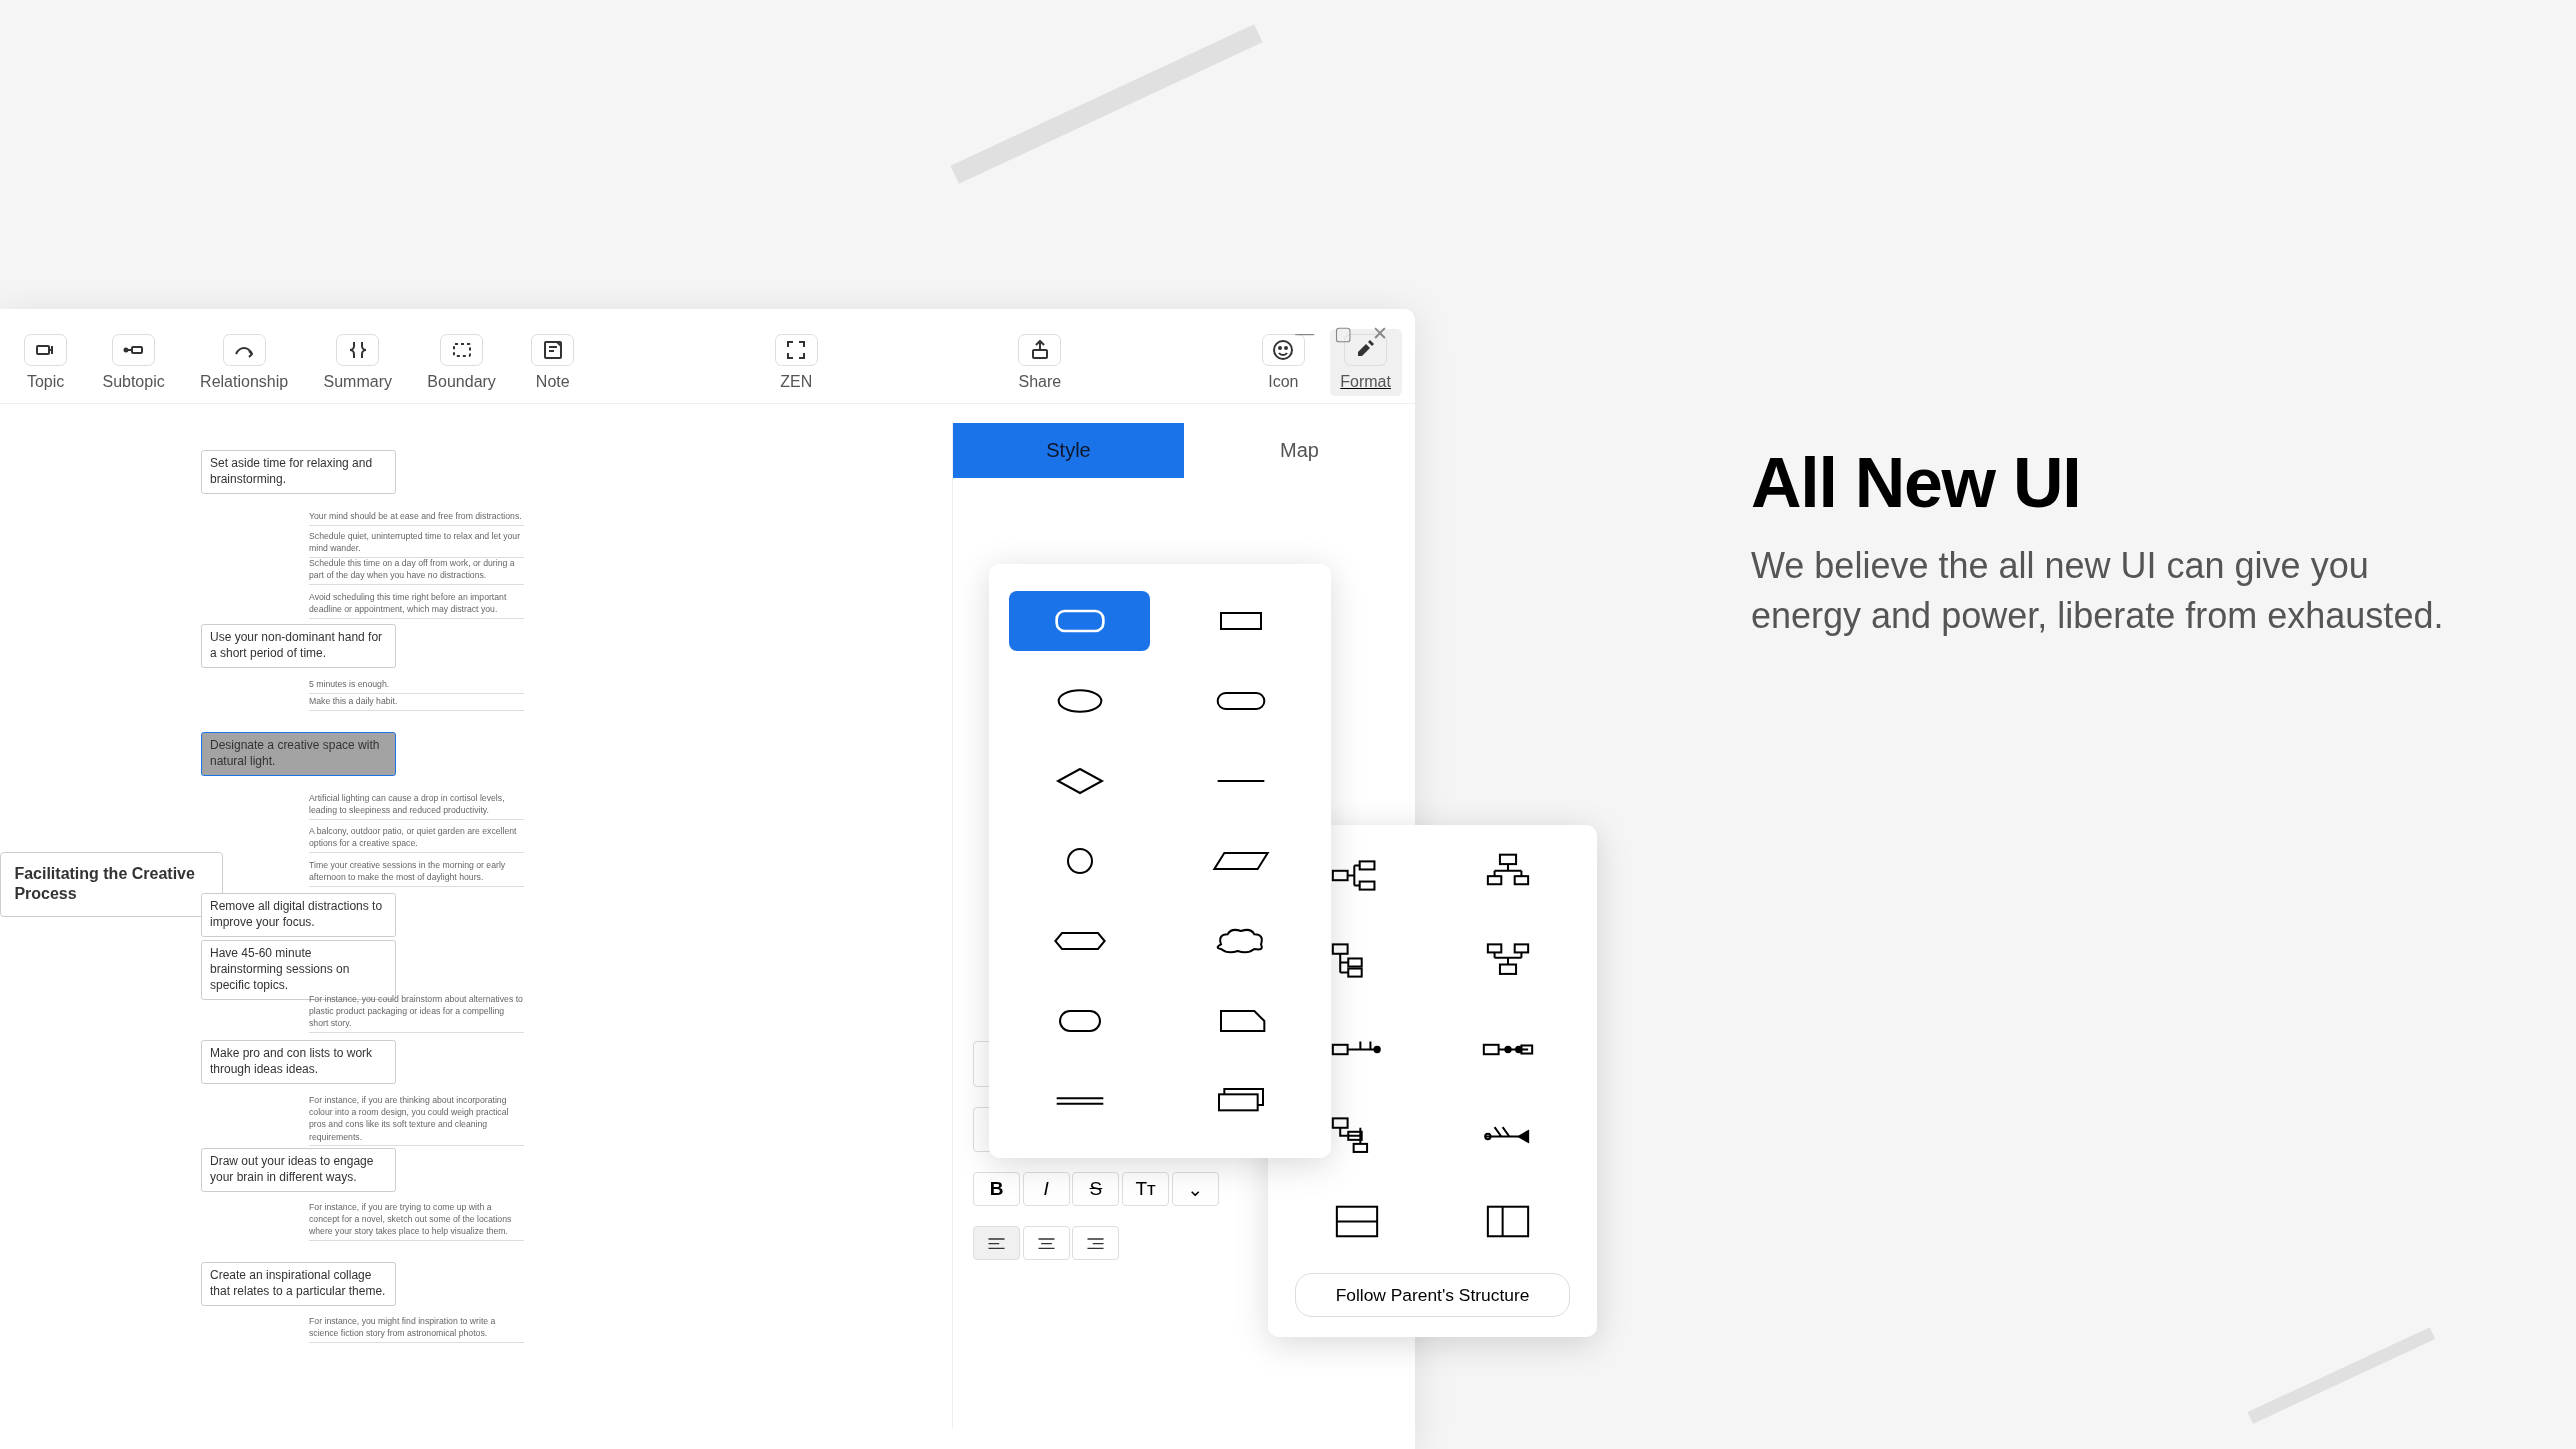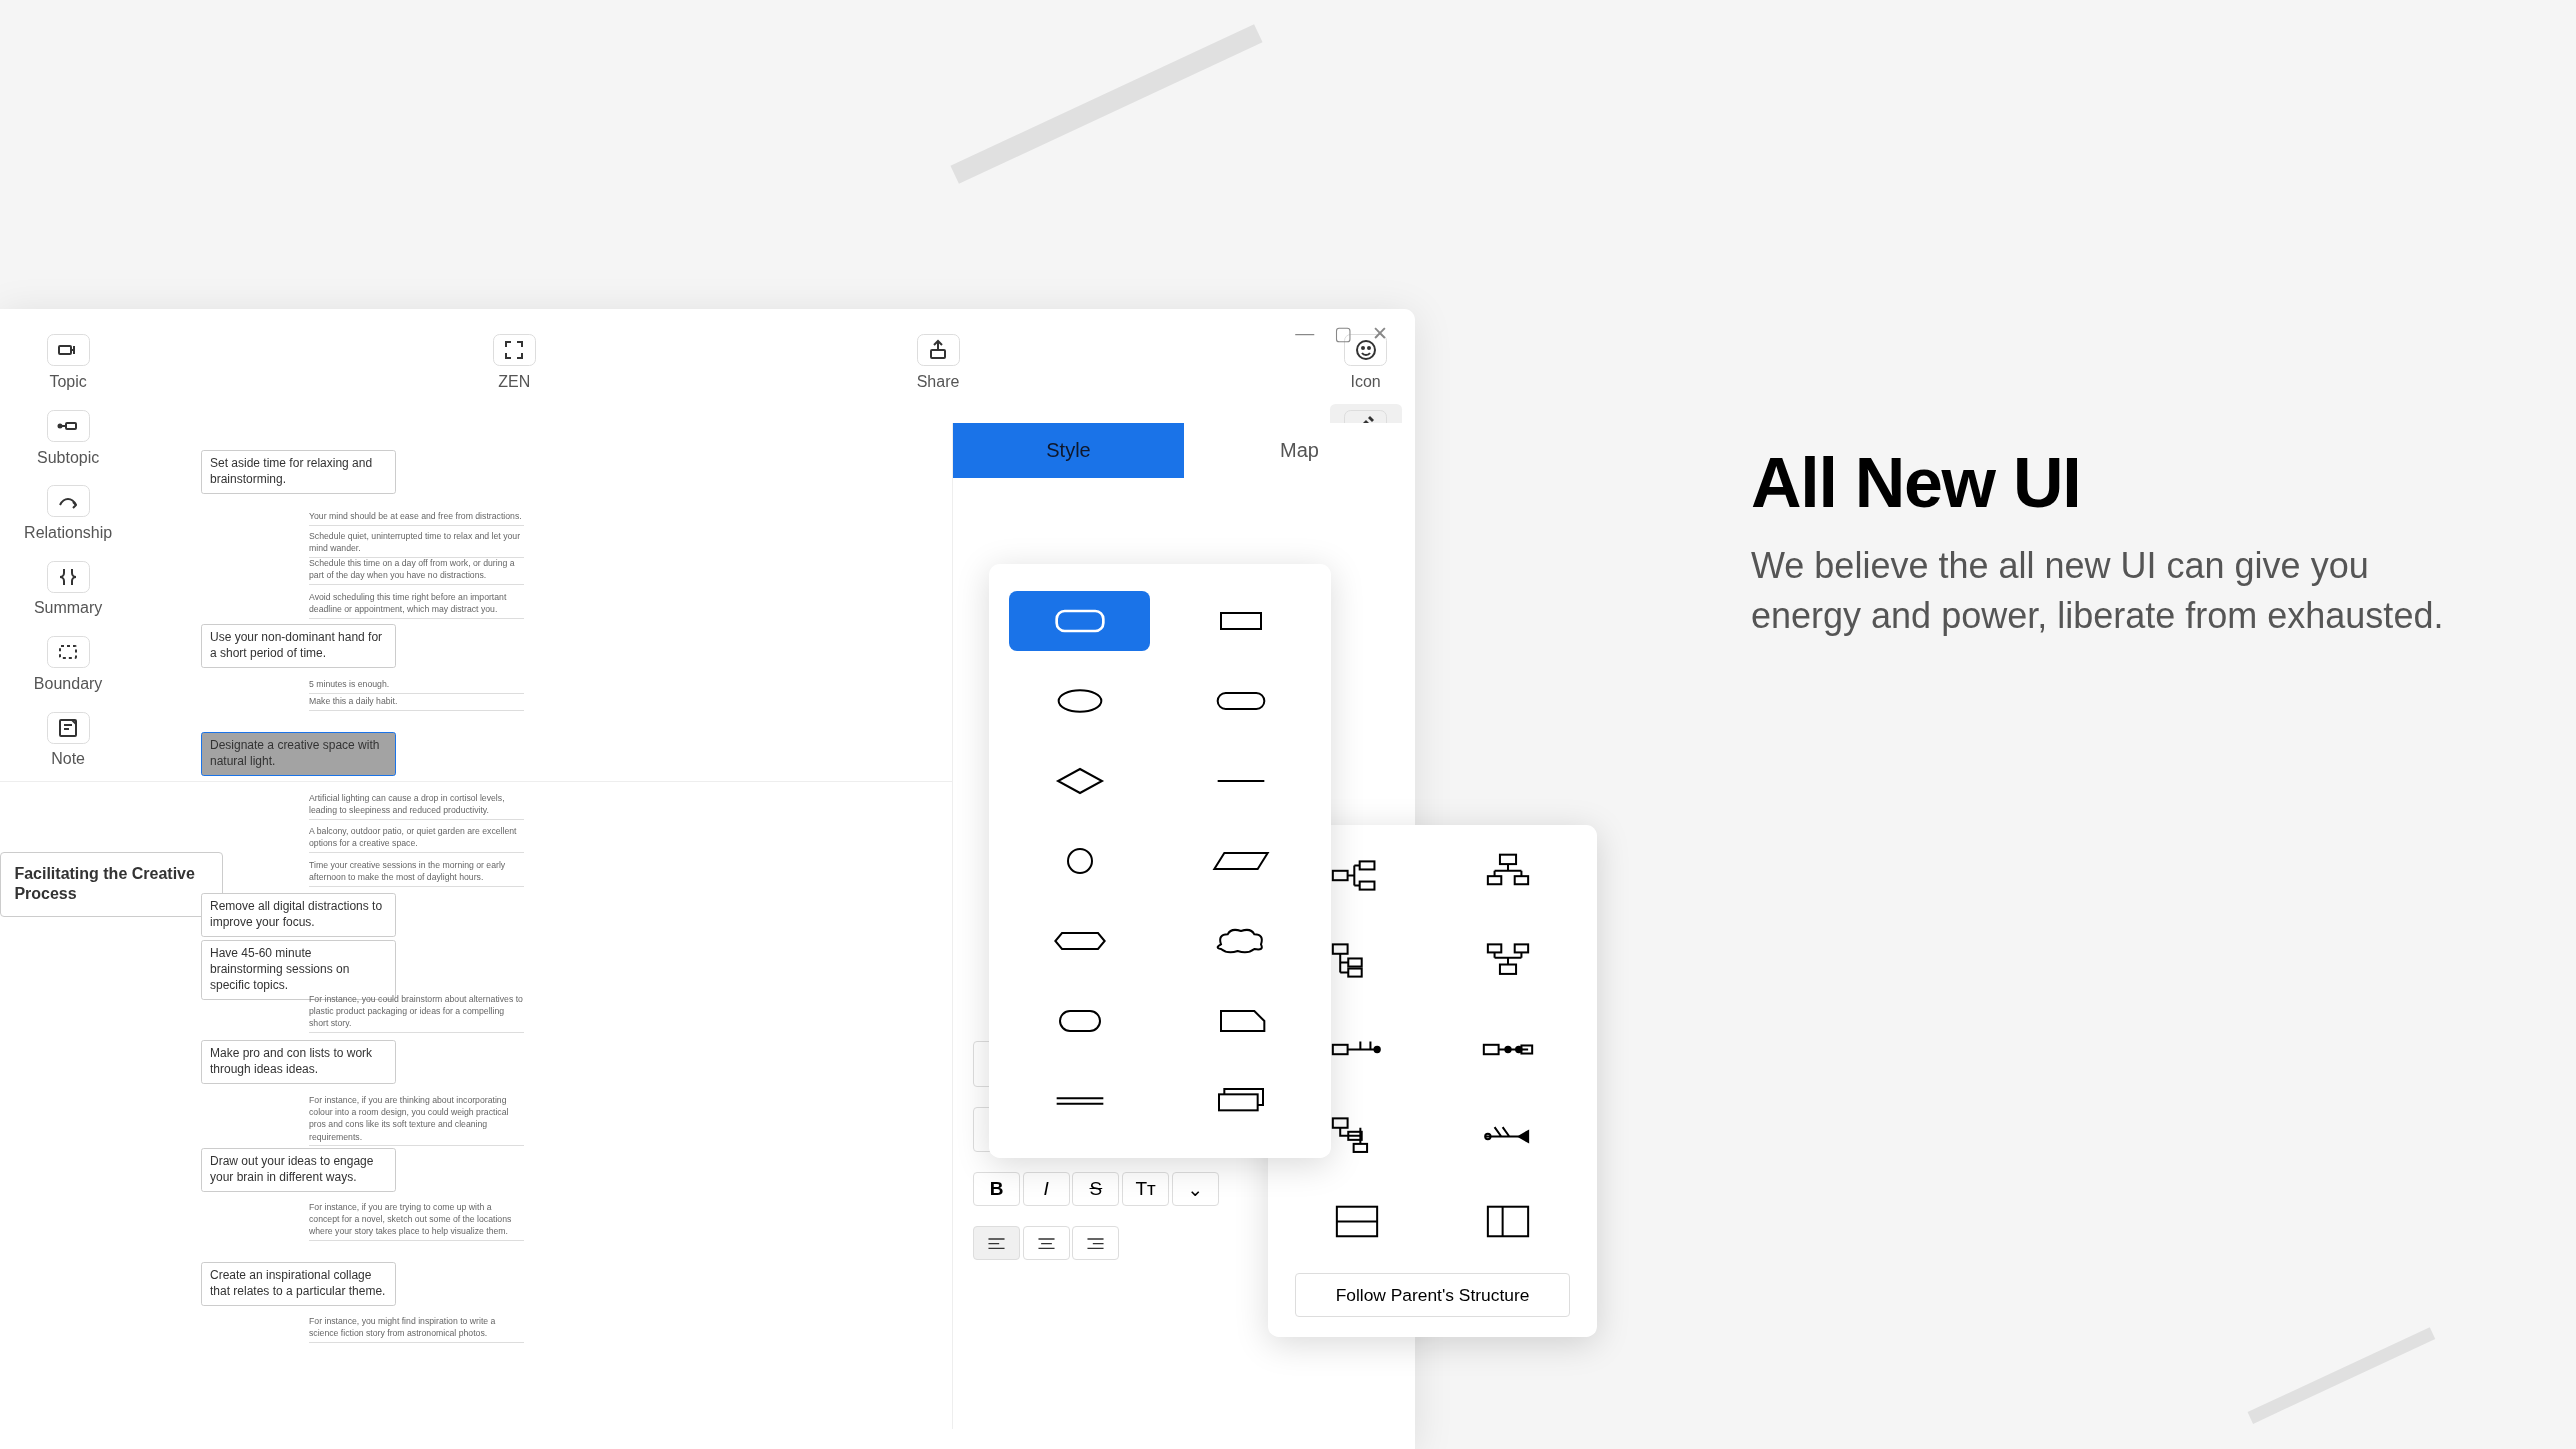--- a/index.html
+++ b/index.html
@@ -7,21 +7,21 @@
 .bg-line { position: absolute; background: #e0e0e0; transform: rotate(-25deg); }
 .bg-line.top { width: 335px; height: 20px; top: 94px; left: 939px; }
 .bg-line.bottom { width: 201px; height: 13.4px; bottom: 67px; right: 134px; }
 .marketing { position: absolute; right: 121px; top: 443px; width: 704px; }
 .marketing h1 { font-size: 70px; font-weight: 700; color: #000; margin-bottom: 18px; letter-spacing: -1.3px; }
 .marketing p { font-size: 36px; color: #555; line-height: 1.4; }
 .app-window { position: absolute; left: 0; top: 309px; width: 1415px; height: 1140px; background: #fff; border-radius: 0 10.7px 0 0; box-shadow: 0 5.4px 40px rgba(0,0,0,0.1); overflow: visible; }
 .window-controls { position: absolute; top: 13.4px; right: 27px; display: flex; gap: 20px; }
 .window-controls span { font-size: 19px; color: #888; cursor: pointer; }
 .toolbar { display: flex; padding: 20px 13.4px 6.7px; gap: 13.4px; align-items: flex-start; border-bottom: 0.7px solid #eee; }
-.tb-group { display: flex; gap: 8px; flex-direction: column; }
+.tb-group { display: flex; gap: 14px; }
 .tb-btn { display: flex; flex-direction: column; align-items: center; gap: 6.7px; padding: 5.4px 10.7px; cursor: pointer; border-radius: 5.4px; }
 .tb-btn.active { background: #f0f0f0; text-decoration: underline; }
 .tb-icon { width: 43px; height: 32px; border: 1.3px solid #ddd; border-radius: 6.7px; display: flex; align-items: center; justify-content: center; }
 .tb-icon svg { width: 24px; height: 24px; }
 .tb-label { font-size: 16px; color: #555; }
 .spacer { flex: 1; }
 .canvas-area { position: absolute; left: 0; top: 114px; width: 953px; height: 1006px; }
 .mindmap { position: relative; padding: 27px 13.4px; font-size: 11.4px; color: #333; }
 .root-node { position: absolute; left: 0; top: 429px; background: #fff; border: 0.7px solid #ccc; border-radius: 4px; padding: 10.7px 13.4px; font-weight: 600; width: 223px; font-size: 16px; line-height: 1.3; }
 .root-warn { position: absolute; left: 6.7px; top: 452px; width: 16px; height: 16px; background: #e74c3c; border-radius: 50%; color: #fff; display: flex; align-items: center; justify-content: center; font-size: 12px; font-weight: bold; }
@@ -40,21 +40,21 @@
 .align-btn { width: 47px; height: 34px; border: 0.7px solid #ddd; border-radius: 4px; display: flex; align-items: center; justify-content: center; cursor: pointer; }
 .align-btn.active { background: #f0f0f0; }
 .shape-popup { position: absolute; left: 989px; top: 564px; width: 342px; background: #fff; border-radius: 10.7px; box-shadow: 0 6.7px 34px rgba(0,0,0,0.15); padding: 27px 20px; display: grid; grid-template-columns: 1fr 1fr; gap: 20px 20px; z-index: 10; }
 .shape-cell { display: flex; align-items: center; justify-content: center; height: 60px; border-radius: 8px; cursor: pointer; }
 .shape-cell.active { background: #1a73e8; }
 .shape-cell svg { width: 74px; height: 40px; }
 .structure-popup { position: absolute; left: 1268px; top: 825px; width: 329px; background: #fff; border-radius: 10.7px; box-shadow: 0 6.7px 34px rgba(0,0,0,0.15); padding: 20px 27px; z-index: 9; }
 .struct-grid { display: grid; grid-template-columns: 1fr 1fr; gap: 27px; margin-bottom: 20px; }
 .struct-cell { display: flex; align-items: center; justify-content: center; height: 60px; cursor: pointer; }
 .struct-cell svg { width: 54px; height: 47px; }
-.follow-btn { border: 0.7px solid #ddd; border-radius: 4px; padding: 10.7px; text-align: center; font-size: 17.4px; cursor: pointer; }
+.follow-btn { border: 0.7px solid #ddd; border-radius: 17px; padding: 10.7px; text-align: center; font-size: 17.4px; cursor: pointer; }
 .chev { font-size: 13.4px; color: #888; }
 </style>
 </head>
 <body>
 
 <div class="bg-line top"></div>
 <div class="bg-line bottom"></div>
 
 <div class="marketing">
   <h1>All New UI</h1>

